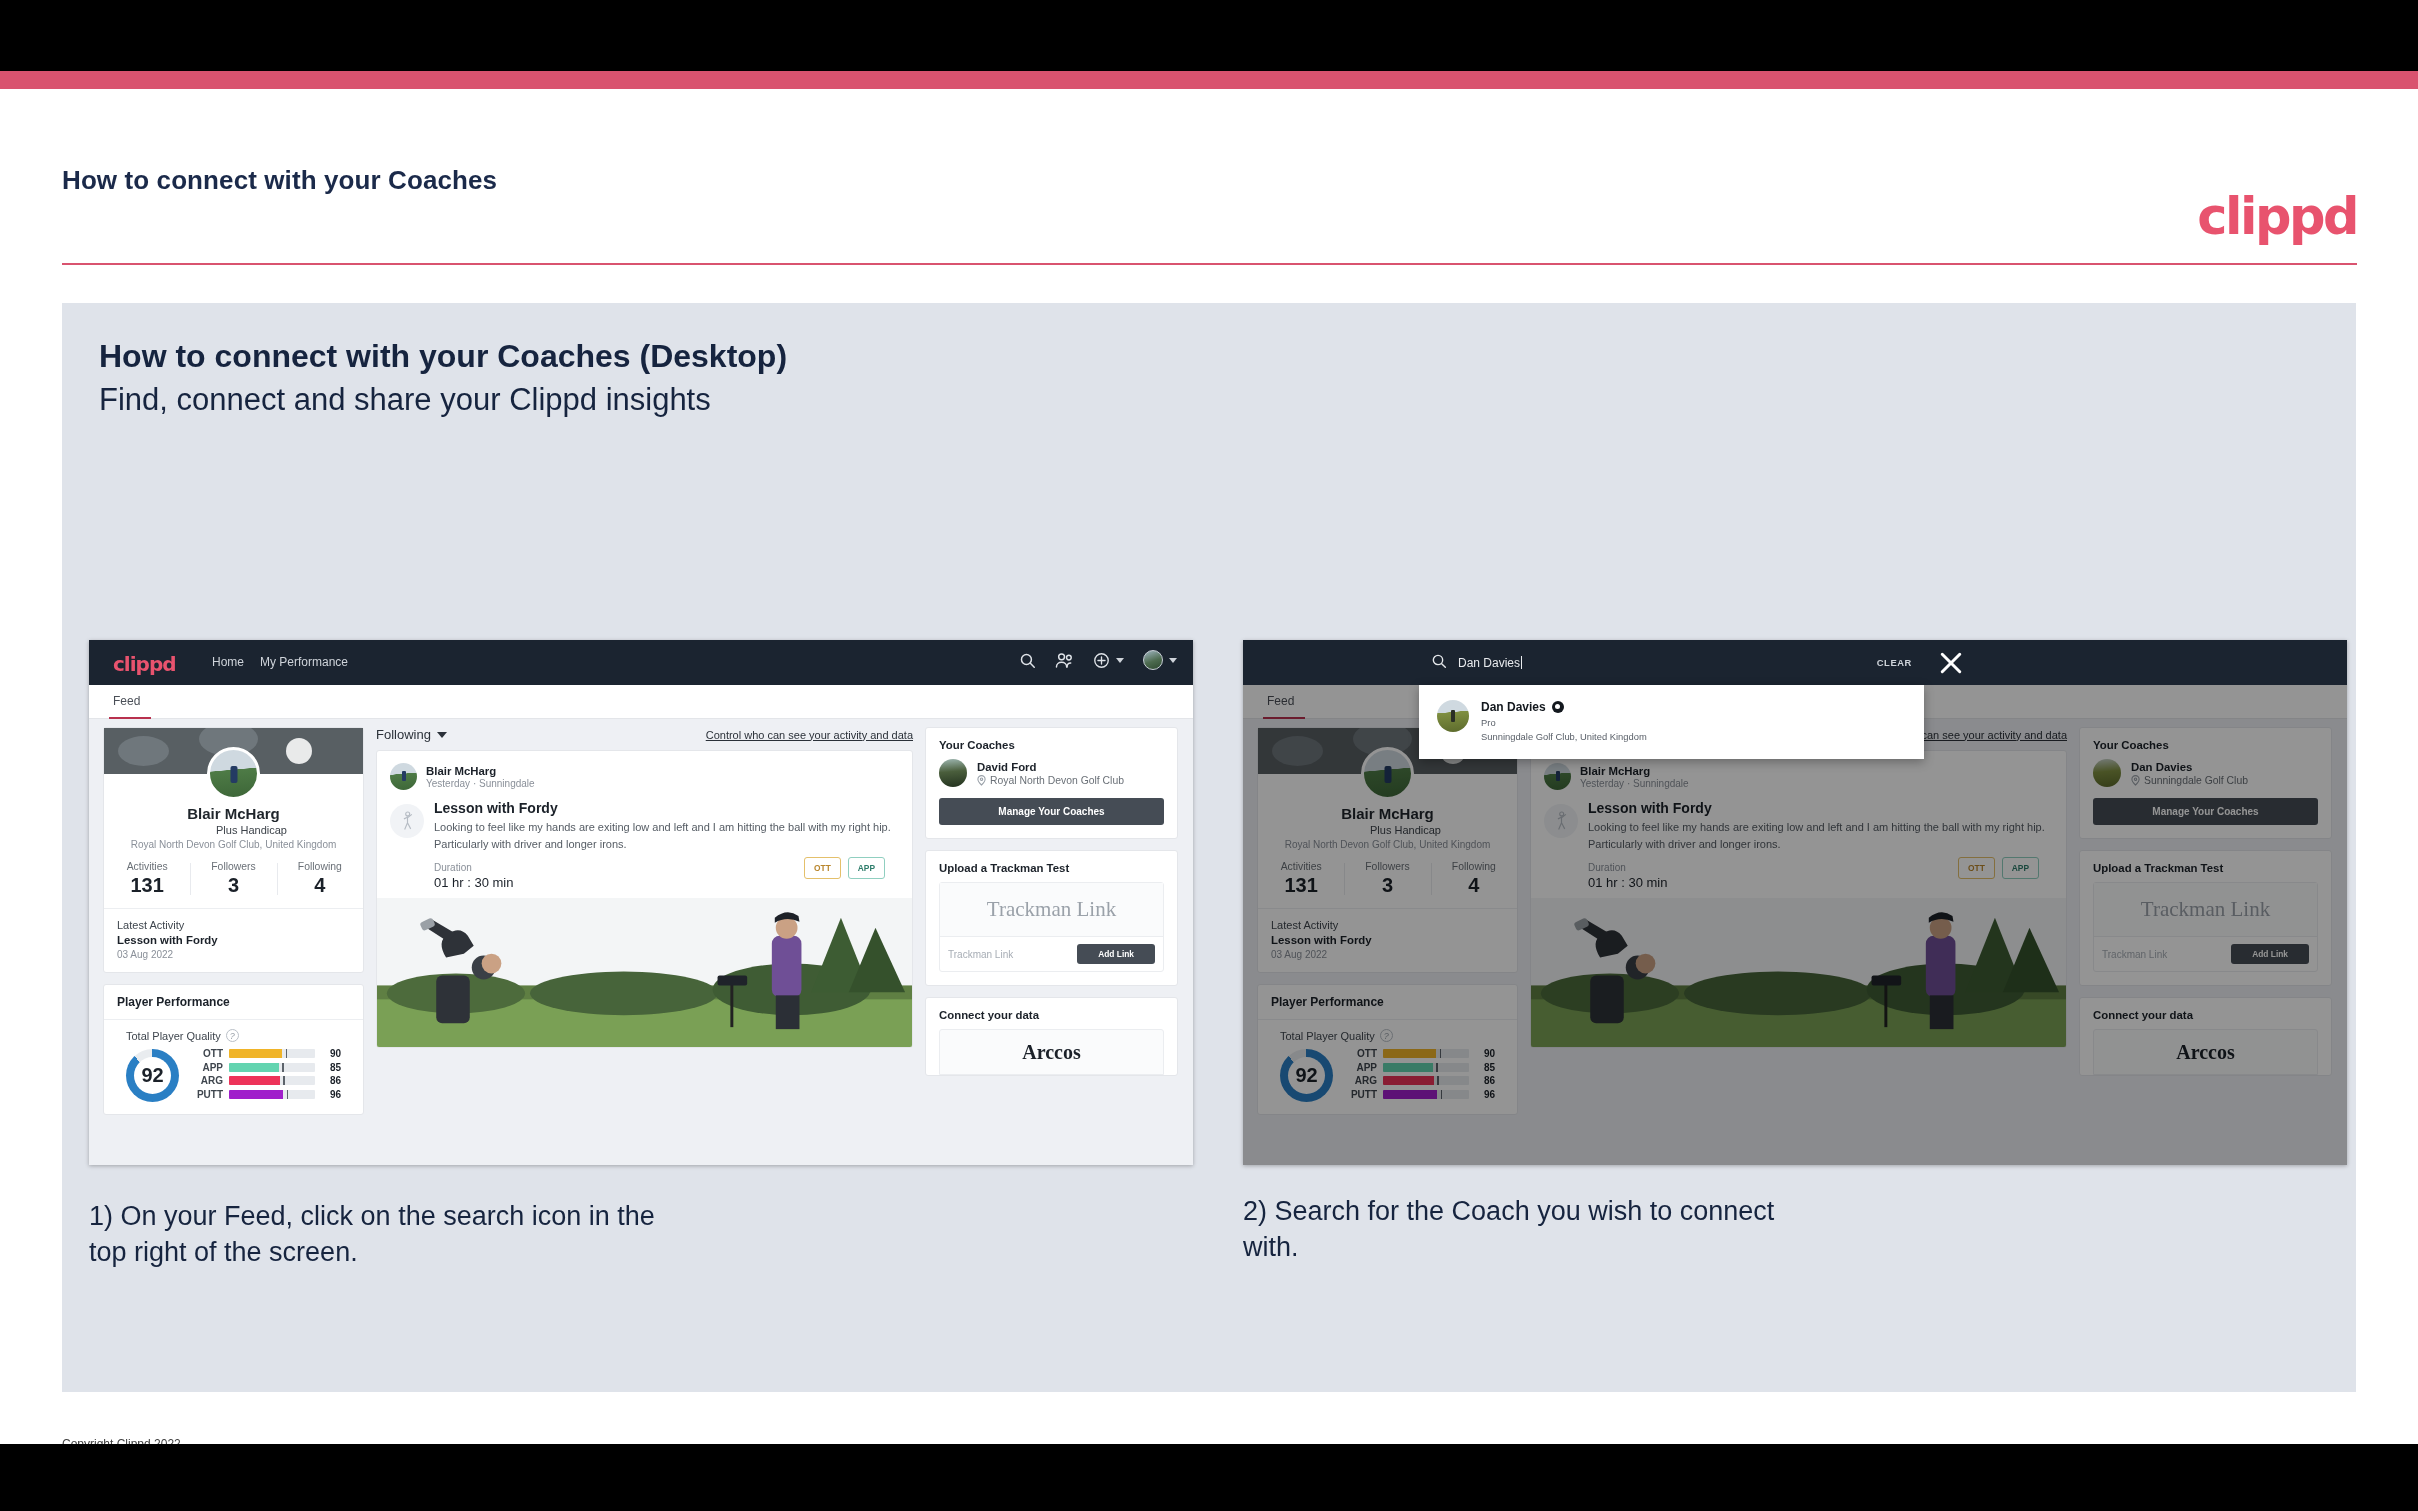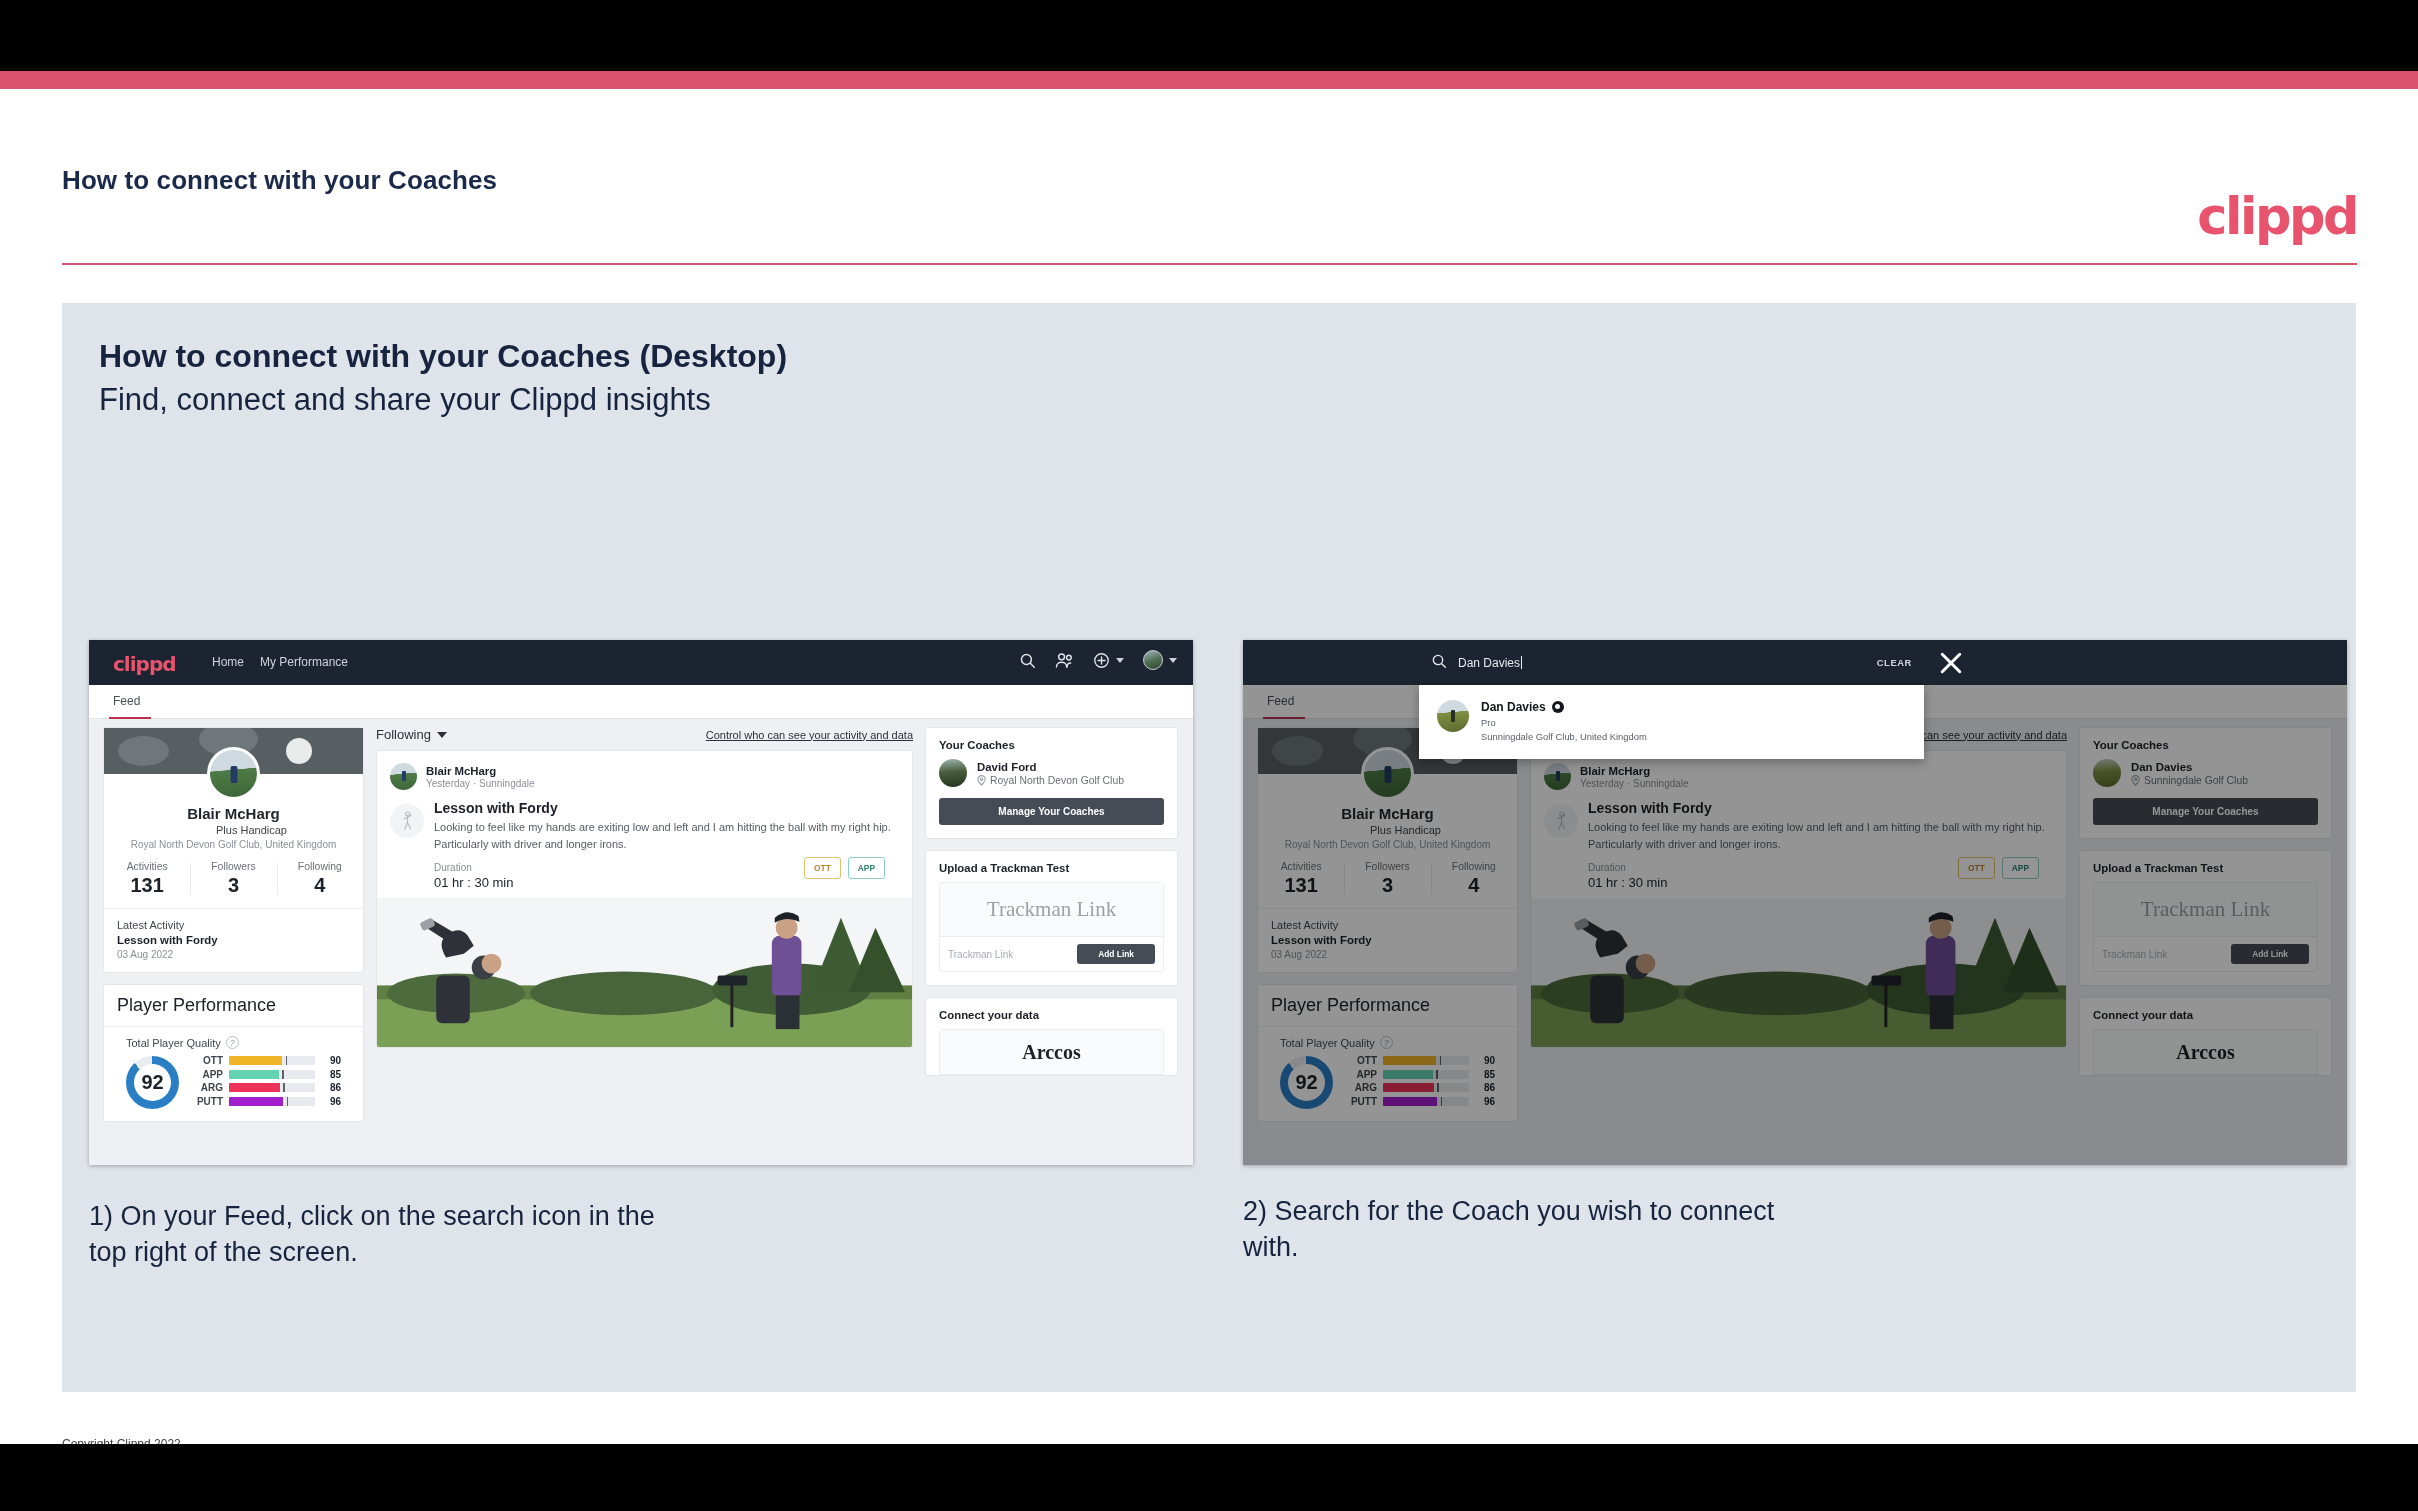--- a/index.html
+++ b/index.html
@@ -92,21 +92,21 @@
   .pf-stat { flex:1; text-align:center; position:relative; }
   .pf-stat + .pf-stat::before { content:""; position:absolute; left:0; top:2px; bottom:2px; width:1px; background:#e8eaee; }
   .pf-stat .lbl { font-size:10.4px; color:#6a7077; }
   .pf-stat .val { font-size:20px; font-weight:700; color:#1b2129; margin-top:2px; }
   .pf-latest { padding:10px 13px 12px; }
   .pf-latest .t1 { font-size:11px; color:#3f464e; }
   .pf-latest .t2 { font-size:11.4px; font-weight:700; color:#1b2129; margin-top:3px; }
   .pf-latest .t3 { font-size:10px; color:#8a9099; margin-top:3px; }
 
   
-  .pp-head { padding:10px 13px; font-size:18px; font-weight:400; color:#1b2129; border-bottom:1px solid #eceef1; }
+  .pp-head { padding:10px 13px; font-size:12px; font-weight:700; color:#1b2129; border-bottom:1px solid #eceef1; }
   .pp-body { padding:9px 22px 12px; }
   .pp-tpq { font-size:11px; color:#3f464e; display:flex; align-items:center; gap:5px; }
   .pp-q { width:13px;height:13px;border-radius:50%;border:1px solid #b9bfc7;color:#9aa1a9;font-size:9px;display:flex;align-items:center;justify-content:center; }
   .pp-row2 { display:flex; align-items:center; gap:12px; margin-top:6px; }
   .ring { width:53px;height:53px;border-radius:50%; display:flex;align-items:center;justify-content:center;
           background:conic-gradient(#2a7fc4 0 88%, #e9ecef 88% 100%); position:relative; flex:none; }
   .ring::after{ content:""; position:absolute; left:8px;top:8px;right:8px;bottom:8px;background:#fff;border-radius:50%; }
   .ring span{ position:relative; z-index:1; font-size:20px; font-weight:700; color:#1b2129; }
   .bars { flex:1; }
   .bar-row { display:flex; align-items:center; gap:6px; margin-bottom:2.5px; }

